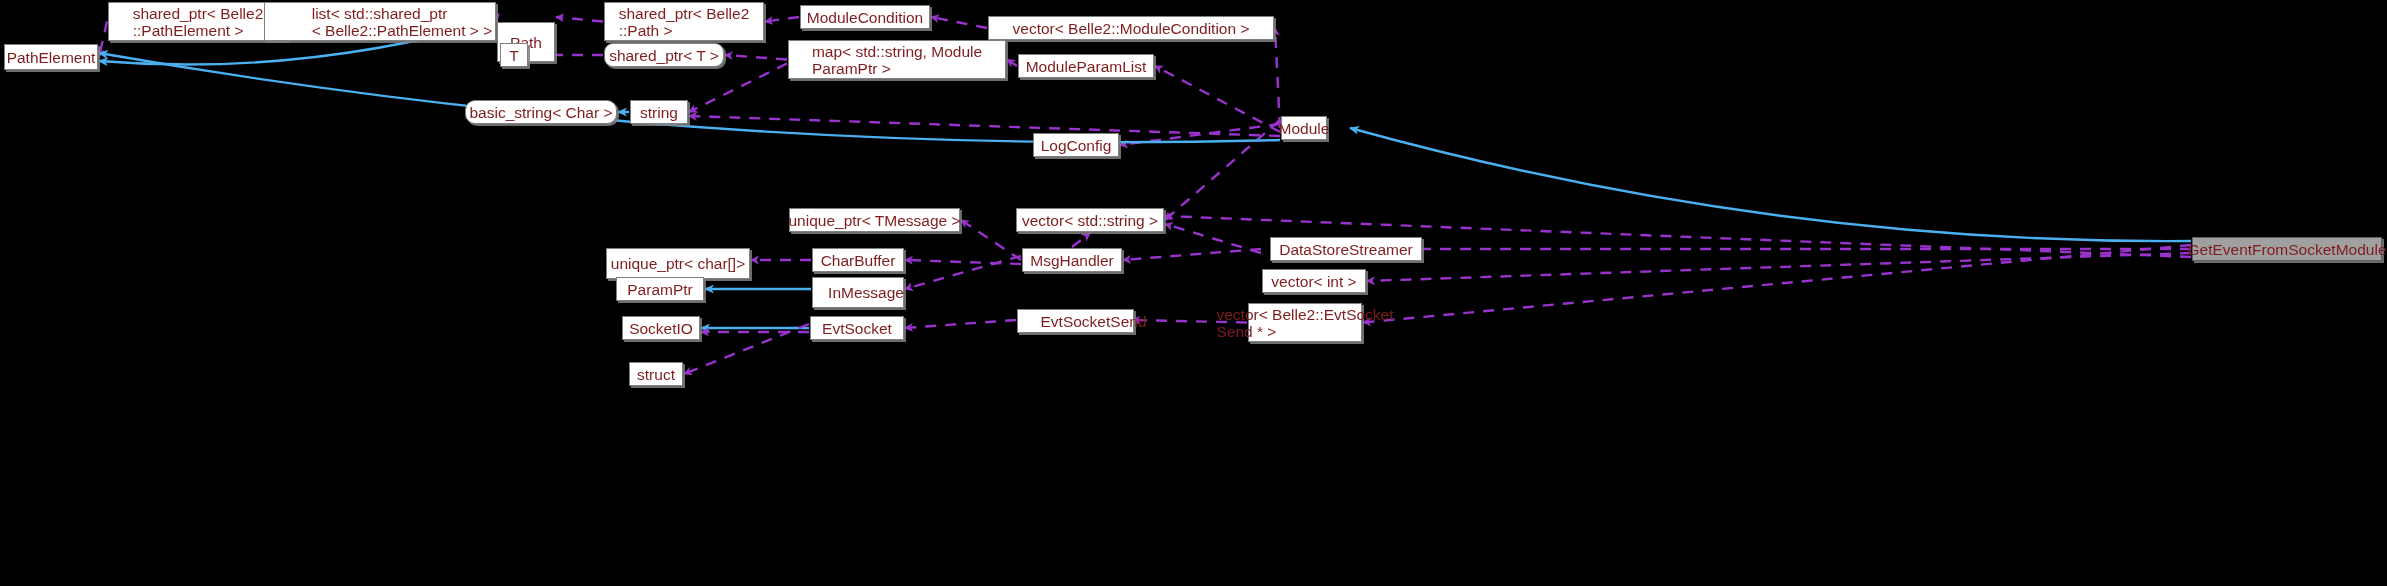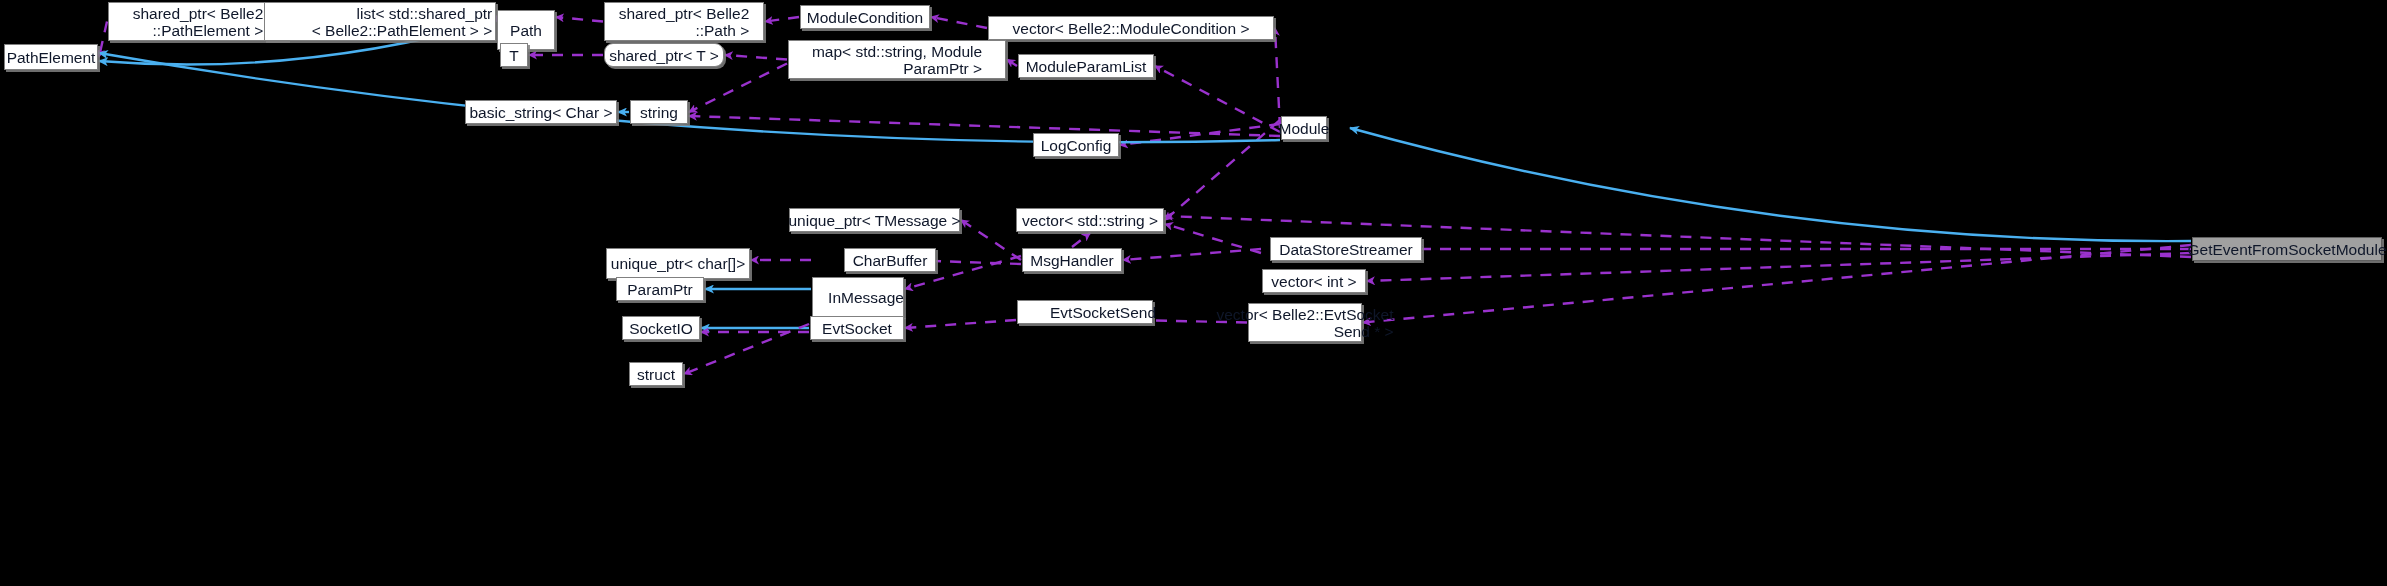--- a/index.html
+++ b/index.html
@@ -21,24 +21,24 @@
     top: 0;
     width: 2387px;
     height: 586px;
     pointer-events: none;
   }
   .node {
     position: absolute;
     box-sizing: border-box;
     background: #ffffff;
     border: 1px solid #808080;
-    color: #0f172a;
+    color: #7f1d1d;
     font-size: 15.5px;
     line-height: 17px;
-    text-align: right;
+    text-align: left;
     display: flex;
     align-items: center;
     justify-content: center;
     white-space: pre;
     box-shadow: 2px 2px 0 rgba(128,128,128,0.85);
     z-index: 5;
   }
   .node.highlight {
     background: #a0a0a0;
     border: 1px solid #606060;
@@ -99,44 +99,44 @@
         <path d="M2191,257 Q1678,236.5 1165,216" fill="none" stroke="#9a32cd" stroke-width="2.4" stroke-dasharray="11,9" marker-end="url(#arrow-usage)"></path>
         <path d="M2191,241 Q1770.5,244.5 1350,128" fill="none" stroke="#4ab0f0" stroke-width="2.4" marker-end="url(#arrow-inherit)"></path>
       </g>
   </svg>
   <div id="nodes-group">
       <div class="node" style="left: 4px; top: 44px; width: 94px; height: 26px;"><span class="node-label">PathElement</span></div>
       <div class="node" style="left: 108px; top: 2px; width: 180px; height: 39px;"><span class="node-label">shared_ptr&lt; Belle2
 ::PathElement &gt;</span></div>
       <div class="node" style="left: 264px; top: 2px; width: 232px; height: 39px; padding-left: 44px;"><span class="node-label">list&lt; std::shared_ptr
 &lt; Belle2::PathElement &gt; &gt;</span></div>
-      <div class="node" style="left: 497px; top: 10px; width: 58px; height: 40px;"><span class="node-label">Path</span></div>
+      <div class="node" style="left: 497px; top: 22px; width: 58px; height: 40px;"><span class="node-label">Path</span></div>
       <div class="node" style="left: 604px; top: 2px; width: 160px; height: 39px;"><span class="node-label">shared_ptr&lt; Belle2
 ::Path &gt;</span></div>
       <div class="node" style="left: 800px; top: 5px; width: 130px; height: 24px;"><span class="node-label">ModuleCondition</span></div>
       <div class="node" style="left: 988px; top: 16px; width: 286px; height: 24px;"><span class="node-label">vector&lt; Belle2::ModuleCondition &gt;</span></div>
       <div class="node" style="left: 500px; top: 43px; width: 28px; height: 24px;"><span class="node-label">T</span></div>
       <div class="node" style="left: 604px; top: 43px; width: 120px; height: 24px; border-radius: 9px;"><span class="node-label">shared_ptr&lt; T &gt;</span></div>
       <div class="node" style="left: 788px; top: 40px; width: 218px; height: 39px;"><span class="node-label">map&lt; std::string, Module
 ParamPtr &gt;</span></div>
       <div class="node" style="left: 1018px; top: 54px; width: 136px; height: 24px;"><span class="node-label">ModuleParamList</span></div>
-      <div class="node" style="left: 465px; top: 100px; width: 152px; height: 24px;"><span class="node-label">basic_string&lt; Char &gt;</span></div>
+      <div class="node" style="left: 465px; top: 100px; width: 152px; height: 24px; border-radius: 10px;"><span class="node-label">basic_string&lt; Char &gt;</span></div>
       <div class="node" style="left: 630px; top: 100px; width: 58px; height: 24px;"><span class="node-label">string</span></div>
       <div class="node" style="left: 1281px; top: 116px; width: 46px; height: 24px;"><span class="node-label">Module</span></div>
       <div class="node" style="left: 1033px; top: 133px; width: 86px; height: 24px;"><span class="node-label">LogConfig</span></div>
       <div class="node" style="left: 789px; top: 208px; width: 171px; height: 24px;"><span class="node-label">unique_ptr&lt; TMessage &gt;</span></div>
       <div class="node" style="left: 1016px; top: 208px; width: 148px; height: 24px;"><span class="node-label">vector&lt; std::string &gt;</span></div>
       <div class="node" style="left: 1262px; top: 237px; width: 152px; height: 24px; margin-left: 8px;"><span class="node-label">DataStoreStreamer</span></div>
       <div class="node highlight" style="left: 2192px; top: 237px; width: 190px; height: 24px;"><span class="node-label">GetEventFromSocketModule</span></div>
       <div class="node" style="left: 606px; top: 248px; width: 144px; height: 31px;"><span class="node-label">unique_ptr&lt; char[]&gt;</span></div>
-      <div class="node" style="left: 844px; top: 248px; width: 92px; height: 24px;"><span class="node-label">CharBuffer</span></div>
+      <div class="node" style="left: 812px; top: 248px; width: 92px; height: 24px;"><span class="node-label">CharBuffer</span></div>
       <div class="node" style="left: 1022px; top: 248px; width: 100px; height: 24px;"><span class="node-label">MsgHandler</span></div>
       <div class="node" style="left: 1262px; top: 269px; width: 104px; height: 24px;"><span class="node-label">vector&lt; int &gt;</span></div>
       <div class="node" style="left: 616px; top: 277px; width: 88px; height: 24px;"><span class="node-label">ParamPtr</span></div>
-      <div class="node" style="left: 812px; top: 277px; width: 92px; height: 40px; padding-left: 16px;"><span class="node-label">InMessage</span></div>
-      <div class="node" style="left: 1017px; top: 300px; width: 136px; height: 24px; padding-left: 36px;"><span class="node-label">EvtSocketSend</span></div>
+      <div class="node" style="left: 812px; top: 277px; width: 92px; height: 31px; padding-left: 16px;"><span class="node-label">InMessage</span></div>
+      <div class="node" style="left: 1017px; top: 309px; width: 117px; height: 24px; padding-left: 36px;"><span class="node-label">EvtSocketSend</span></div>
       <div class="node" style="left: 1248px; top: 303px; width: 114px; height: 39px;"><span class="node-label">vector&lt; Belle2::EvtSocket
 Send * &gt;</span></div>
       <div class="node" style="left: 622px; top: 316px; width: 78px; height: 24px;"><span class="node-label">SocketIO</span></div>
       <div class="node" style="left: 810px; top: 316px; width: 94px; height: 24px;"><span class="node-label">EvtSocket</span></div>
       <div class="node" style="left: 629px; top: 362px; width: 54px; height: 24px;"><span class="node-label">struct</span></div>
     </div>
 </div>
 
 </body></html>

